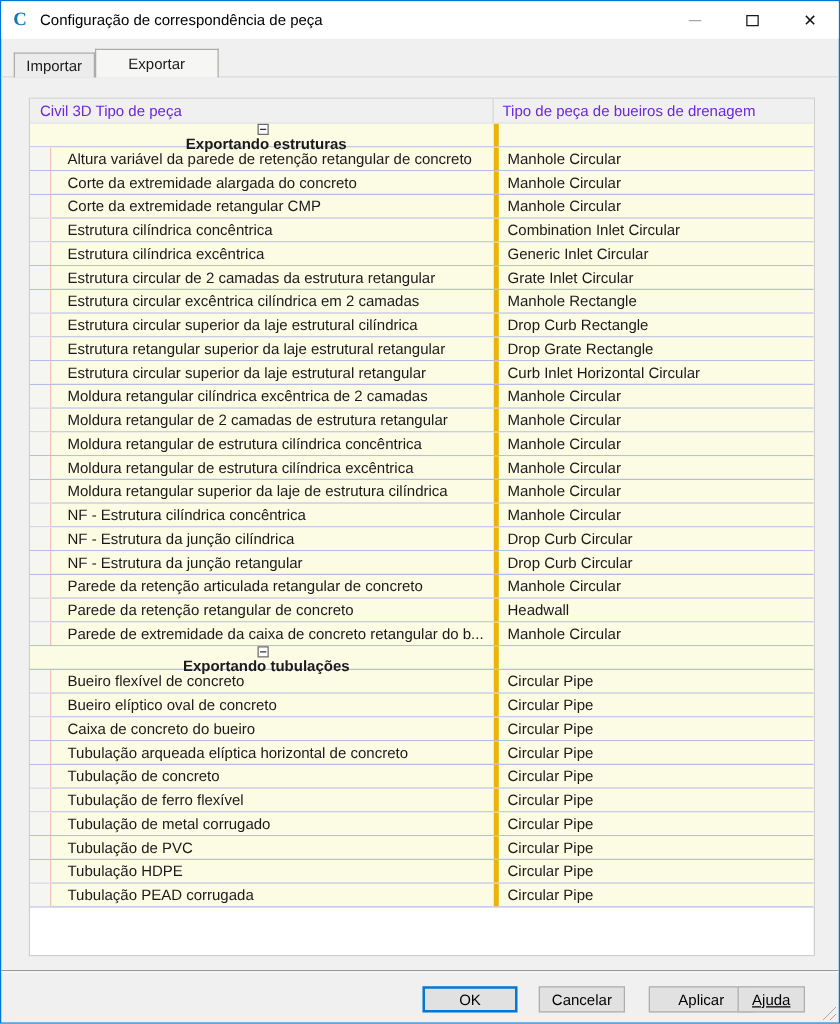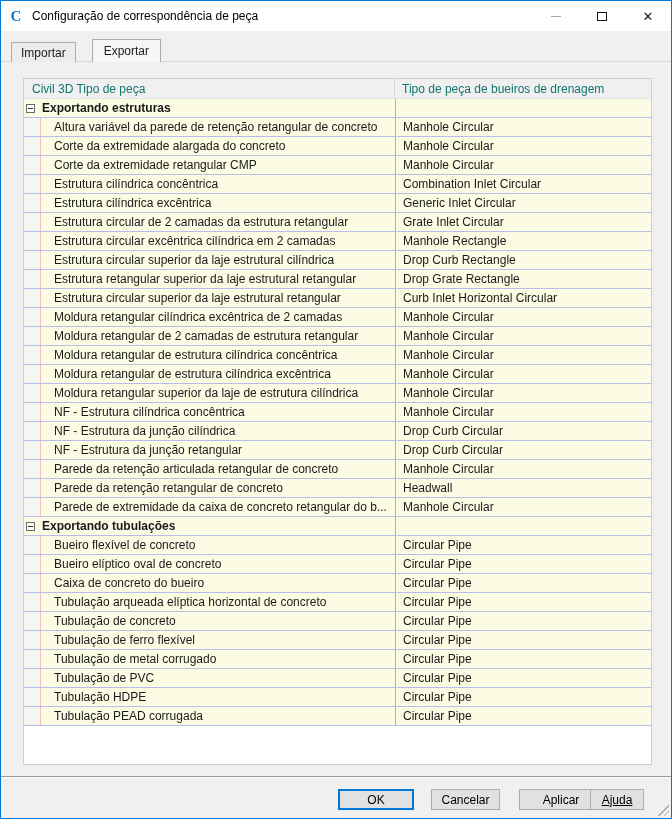--- a/index.html
+++ b/index.html
@@ -12,32 +12,32 @@
   .title{margin-left:8px;font-size:12px;color:#000;white-space:nowrap;}
   .capbtns{margin-left:auto;display:flex;height:30px;}
   .capbtn{width:46px;height:30px;display:flex;align-items:center;justify-content:center;}
   .min-glyph{width:10px;border-top:1px solid #a6a6a6;}
   .max-glyph{width:10px;height:9px;border:1px solid #191919;}
   .close-glyph{font-size:13px;color:#191919;line-height:13px;}
   
   .tabline{position:absolute;top:60px;left:0;right:0;border-top:1px solid #d9d9d9;}
   .tabs{position:absolute;top:38px;left:10px;display:flex;align-items:flex-end;height:23px;z-index:3;}
   .tab{height:20px;padding:0 9px;display:flex;align-items:center;font-size:12px;color:#1a1a1a;
-       background:#ececec;border:1px solid #acacac;border-bottom:none;margin-right:16px;}
-  .tab.active{height:23px;background:#f6f6f5;position:relative;z-index:4;padding:0 11px;}
+       background:#ececec;border:1px solid #acacac;border-bottom:none;margin-right:0;}
+  .tab.active{height:23px;background:#f6f6f5;position:relative;z-index:4;padding:0 26px;}
   
   .grid{position:absolute;left:22px;top:77px;width:629px;height:687px;background:#ffffff;border:1px solid #cfcfcf;overflow:hidden;}
-  .hdr{display:flex;height:20px;background:#f0f0f0;border-bottom:1px solid #e2e2e2;font-size:12px;color:#0f766e;}
+  .hdr{display:flex;height:20px;background:#f0f0f0;border-bottom:1px solid #e2e2e2;font-size:12px;color:#6d28d9;}
   .h1{width:371px;display:flex;align-items:center;padding-left:8px;border-right:1px solid #d6d6d6;}
   .h2{flex:1;display:flex;align-items:center;padding-left:7px;}
   .row{display:flex;height:19px;background:#fcfbe4;border-bottom:1px solid #b7bee6;font-size:12px;color:#1a1a1a;}
   .gutter{width:17px;background:#f5f5f1;border-right:1px solid #f4c2bc;flex:none;}
   .c1{width:354px;display:flex;align-items:center;padding-left:13px;white-space:nowrap;overflow:hidden;}
-  .c2{flex:1;display:flex;align-items:center;border-left:1px solid #eab308;padding-left:7px;white-space:nowrap;overflow:hidden;}
-  .grow .gleft{width:371px;display:flex;align-items:center;}
+  .c2{flex:1;display:flex;align-items:center;border-left:4px solid #eab308;padding-left:7px;white-space:nowrap;overflow:hidden;}
+  .grow .gleft{width:371px;display:flex;align-items:center;flex-direction:column;}
   .glabel{margin-left:7px;font-weight:bold;}
   .cbox{width:9px;height:9px;border:1px solid #6a6a6a;background:#fff;position:relative;margin-left:2px;flex:none;}
   .cbox::after{content:'';position:absolute;left:1px;right:1px;top:3px;border-top:1px solid #333;}
   
   .hsep{position:absolute;top:775px;left:0;width:100%;border-top:1px solid #999;border-bottom:1px solid #fbfbfb;}
   .btn{position:absolute;top:788px;height:21px;background:#e1e1e1;border:1px solid #adadad;
        display:flex;align-items:center;justify-content:center;font-size:12px;color:#000;}
   .btn.default{border:2px solid #0078d7;}
   .btn-ok{left:337px;width:76px;}
   .btn-cancel{left:430px;width:69px;}

